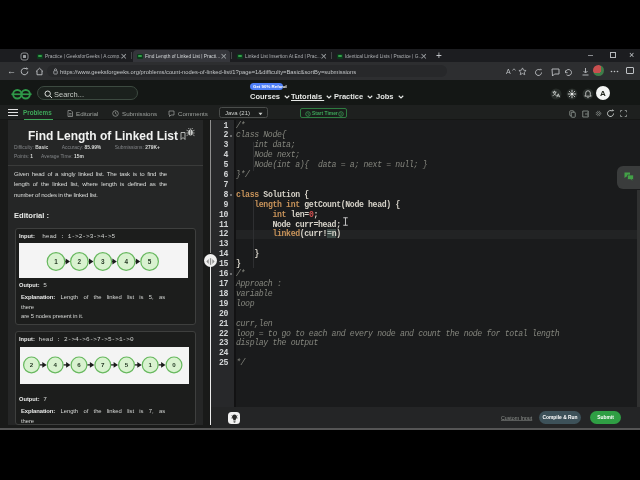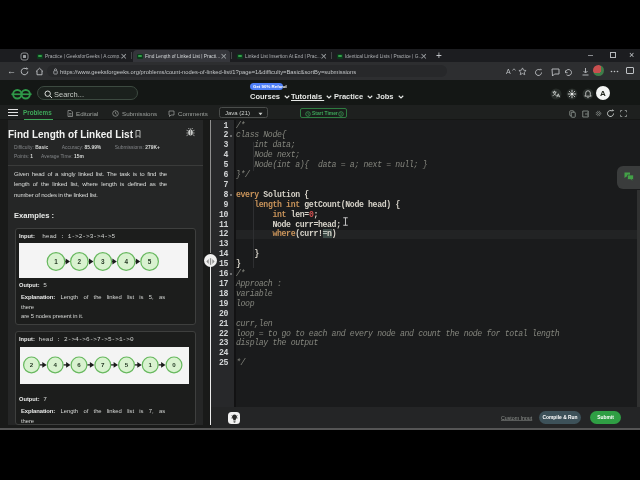--- a/index.html
+++ b/index.html
@@ -263,21 +263,21 @@
         <path d="M15 9 a6 6 0 1 1 -2.6 -4.9" fill="none" stroke="#c9cecb" stroke-width="1.9"></path>
         <path d="M12 0.5 l0.6 4.2 4 -1z" fill="#c9cecb"></path>
       </svg>
     <svg class="abs" style="left:620px;top:5px;" width="7" height="7" viewBox="0 0 14 14">
         <path d="M1 4.5 V1 h3.5 M9.5 1 H13 v3.5 M13 9.5 V13 h-3.5 M4.5 13 H1 V9.5" fill="none" stroke="#9aa09c" stroke-width="1.6"></path>
       </svg>
   </div>
 
   <div id="main">
     <div id="lpanel">
-      <div class="abs" style="left:0;top:9px;color:#f1f2f1;font-size:10px;font-weight:bold;white-space:nowrap;">Find Length of Linked List<svg style="margin-left:2px;" width="6" height="8" viewBox="0 0 12 16">
+      <div class="abs" style="left:20px;top:9px;color:#f1f2f1;font-size:12px;font-weight:bold;white-space:nowrap;">Find Length of Linked List<svg style="margin-left:2px;" width="6" height="8" viewBox="0 0 12 16">
             <path d="M2 1 h8 v14 l-4 -4 -4 4 z" fill="none" stroke="#d8dad8" stroke-width="1.6"></path>
           </svg></div>
       <svg class="abs" style="left:178px;top:7px;" width="9" height="10" viewBox="0 0 18 20">
         <ellipse cx="9" cy="11" rx="4.6" ry="6" fill="#c9cbc9"></ellipse>
         <path d="M9 5 v-2 M6.5 4 l-2 -2 M11.5 4 l2 -2" stroke="#c9cbc9" stroke-width="1.5"></path>
         <path d="M4.6 8 l-3.6 -1.5 M4.6 12 h-3.8 M4.6 15.5 l-3.6 1.8 M13.4 8 l3.6 -1.5 M13.4 12 h3.8 M13.4 15.5 l3.6 1.8" stroke="#c9cbc9" stroke-width="1.4"></path>
         <path d="M9 6 v10" stroke="#2a2b2a" stroke-width="1"></path>
       </svg>
       <div class="abs" style="left:6px;top:24px;width:190px;">
         <div class="s2" style="font-size:9.8px;color:#84878a;">Difficulty: <b style="color:#d8dad8;">Basic</b><span style="display:inline-block;width:27px;"></span>Accuracy: <b style="color:#d8dad8;">85.99%</b><span style="display:inline-block;width:27px;"></span>Submissions: <b style="color:#d8dad8;">279K+</b></div>
@@ -286,21 +286,21 @@
         <div class="s2" style="font-size:9.8px;color:#84878a;">Points: <b style="color:#d8dad8;">1</b><span style="display:inline-block;width:16px;"></span>Average Time: <b style="color:#d8dad8;">15m</b></div>
       </div>
       <div class="abs" style="left:0;top:44.5px;width:195px;height:1px;background:#3a3b3a;"></div>
       <div class="abs" style="left:6px;top:49px;width:160px;">
         <div class="s2" style="font-size:12.2px;letter-spacing:-0.4px;line-height:20.4px;color:#dadcda;white-space:normal;width:306px;">
             <div style="text-align:justify;text-align-last:justify;">Given head of a singly linked list. The task is to find the</div>
             <div style="text-align:justify;text-align-last:justify;">length of the linked list, where length is defined as the</div>
             <div>number of nodes in the linked list.</div>
           </div>
       </div>
-      <div class="abs" style="left:6px;top:90.5px;color:#e8eae8;font-size:7.6px;font-weight:bold;">Examples :</div>
+      <div class="abs" style="left:6px;top:90.5px;color:#e8eae8;font-size:7.6px;font-weight:bold;">Editorial :</div>
 
       <div class="abs" style="left:7px;top:108px;width:181px;height:97px;background:#1c1d1c;border:1px solid #3e3f3e;border-radius:3px;">
         <div class="abs" style="left:3px;top:3.5px;width:180px;">
             <div class="s2" style="font-size:11.4px;color:#d3d5d3;"><b style="color:#eaebea;">Input:</b><span style="font-family:'Liberation Mono';font-size:12.2px;">&nbsp; head : 1-&gt;2-&gt;3-&gt;4-&gt;5</span></div>
           </div>
         <div class="abs" style="left:3px;top:14px;width:169px;height:35px;background:#f4f4f4;">
           <svg width="169" height="35" viewBox="0 0 169 35">
             <g>
                 <line x1="46.099999999999994" y1="18.5" x2="47.79999999999999" y2="18.5" stroke="#1a1a1a" stroke-width="1.3"></line>
                 <path d="M50.99999999999999 18.5 l-4.4 -2.9 v5.8 z" fill="#1a1a1a"></path>
@@ -424,25 +424,25 @@
 23
 24
 25</div>
       <div id="code" style="left:25px;"><span class="cm">/*
 class Node{
     int data;
     Node next;
     Node(int a){  data = a; next = null; }
 }*/</span>
 
-<span class="kw">every</span> Solution {
+<span class="kw">class</span> Solution {
     <span class="kw">length int</span> getCount(Node head) {
         <span class="kw">int</span> len=<span class="num">0</span>;
         Node curr=head;
-        <span class="kw">where</span>(curr!<span style="background:#3c4a46;"><span style="color:#aeb8b1;">=</span>n</span>)
+        <span class="kw">linked</span>(curr!<span style="background:#3c4a46;"><span style="color:#aeb8b1;">=</span>n</span>)
 
     }
 }
 <span class="cm">/*
 Approach :
 variable
 loop
 
 curr,len
 loop = to go to each and every node and count the node for total length

